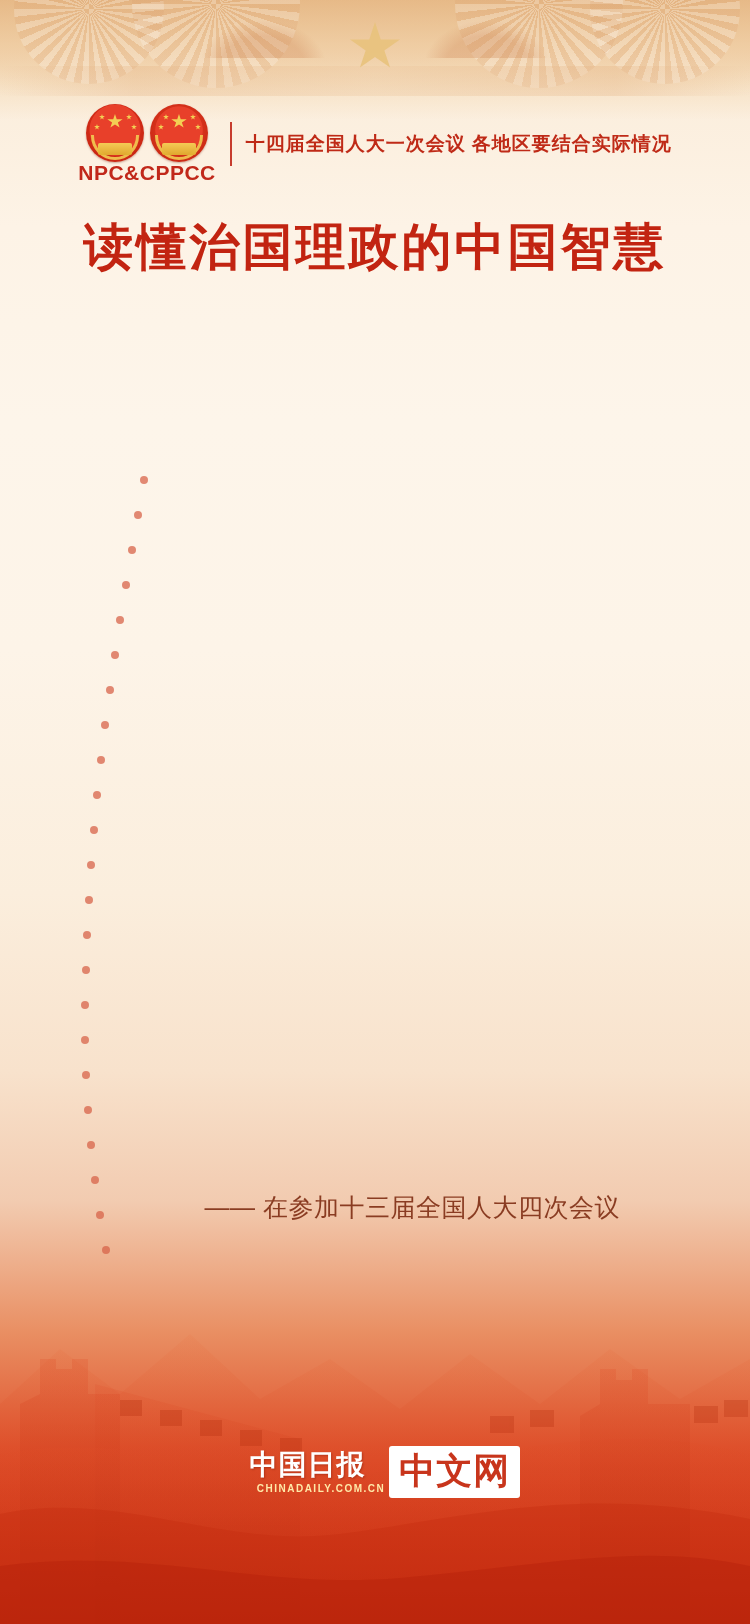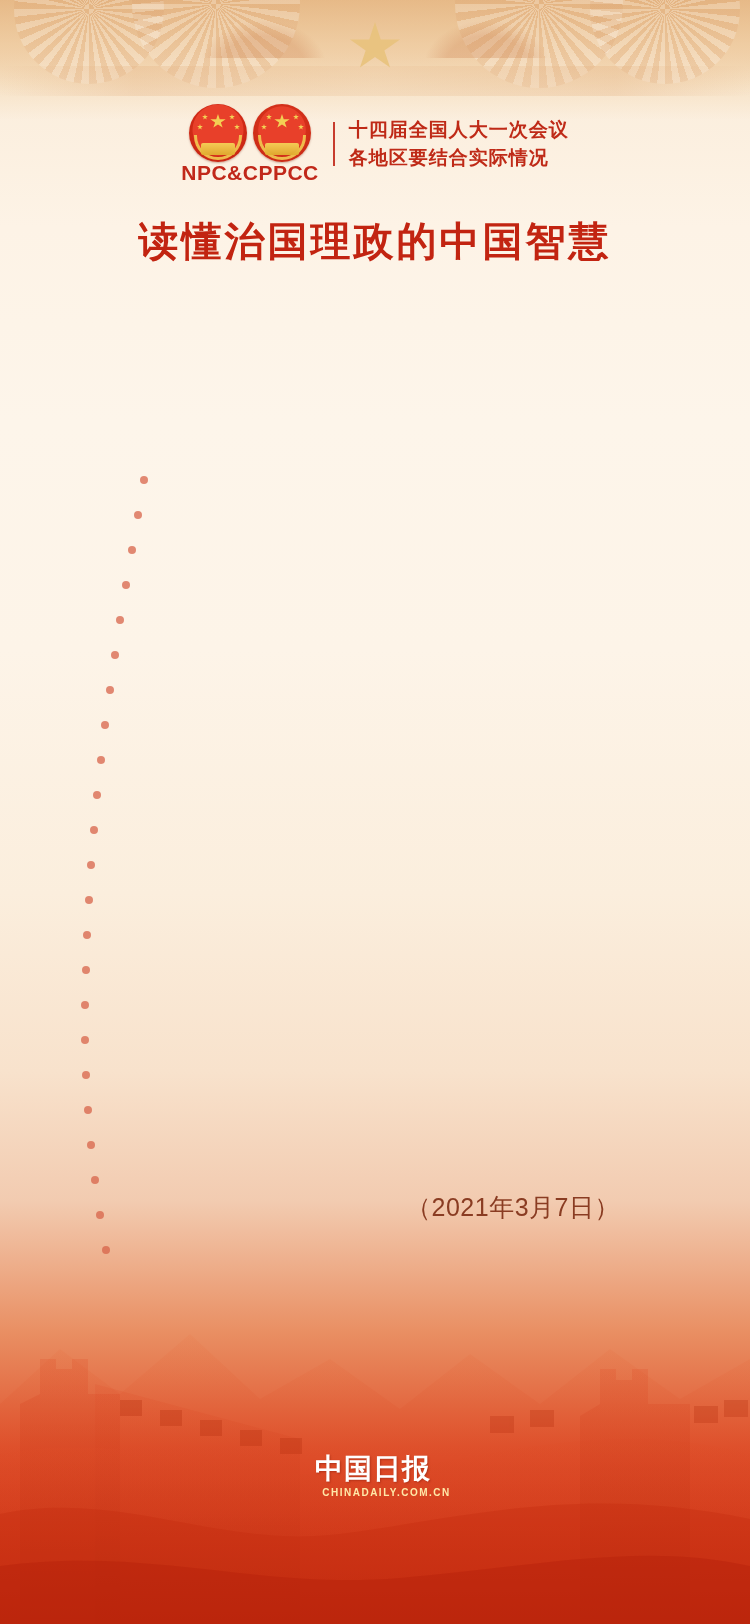--- a/index.html
+++ b/index.html
@@ -146,21 +146,21 @@
     line-height: 1;
   }
   .divider-v {
     width: 2px; height: 44px;
     background: #c1281a;
     margin: 0 14px;
     opacity: .9;
   }
   .meeting-lines {
     display: flex;
-    flex-direction: column;
+    flex-direction: row;
     justify-content: center;
     gap: 6px;
   }
   .meeting-lines span {
     color: #bf2a17;
     font-size: 19px;
     font-weight: bold;
     letter-spacing: 1px;
     line-height: 1.15;
     white-space: nowrap;
@@ -190,21 +190,21 @@
       0 0 1px #9c1405;
     -webkit-text-stroke: 2px #b61a08;
   }
   .title-line .hl {
     color: #f0c752;
     -webkit-text-stroke: 2px #b61a08;
     text-shadow: 3px 4px 0 rgba(120,12,4,.3);
   }
   .subtitle {
     margin-top: 18px;
-    font-size: 40px;
+    font-size: 50px;
     font-weight: bold;
     letter-spacing: 3px;
     color: #c22411;
   }
 
   
   .dots {
     position: absolute;
     left: 40px; top: 470px;
     width: 150px; height: 800px;
@@ -361,21 +361,21 @@
       <circle cx="48" cy="640" r="4"></circle>
         <circle cx="51" cy="675" r="4"></circle>
       <circle cx="55" cy="710" r="4"></circle>
         <circle cx="60" cy="745" r="4"></circle>
       <circle cx="66" cy="780" r="4"></circle>
     </g>
   </svg>
 
 
   <div class="attrib">
-    <div>（2021年3月7日）</div>
+    <div>—— 在参加十三届全国人大四次会议</div>
   </div>
 
   <svg class="wall" viewBox="0 0 750 470" preserveAspectRatio="none">
     <defs>
       <linearGradient id="wallg" x1="0" y1="0" x2="0" y2="1">
         <stop offset="0%" stop-color="#e87a4a" stop-opacity="0.18"></stop>
         <stop offset="45%" stop-color="#d9401f" stop-opacity="0.35"></stop>
         <stop offset="100%" stop-color="#c32a0f" stop-opacity="0.55"></stop>
       </linearGradient>
       <linearGradient id="wallg2" x1="0" y1="0" x2="0" y2="1">
@@ -409,15 +409,16 @@
 
     <path d="M0,360 C120,335 220,395 340,380 C470,363 580,330 750,365 L750,470 L0,470 Z" fill="#c52c10" opacity="0.38"></path>
     <path d="M0,412 C150,392 260,436 400,424 C540,412 640,388 750,412 L750,470 L0,470 Z" fill="#b5220b" opacity="0.45"></path>
   </svg>
 
   <div class="logo">
     <div class="logo-left">
       <div class="logo-cn">中国日报</div>
       <div class="logo-en">CHINADAILY.COM.CN</div>
     </div>
+    <div class="logo-right">中文网</div>
   </div>
 
 </div>
 
 </body></html>

